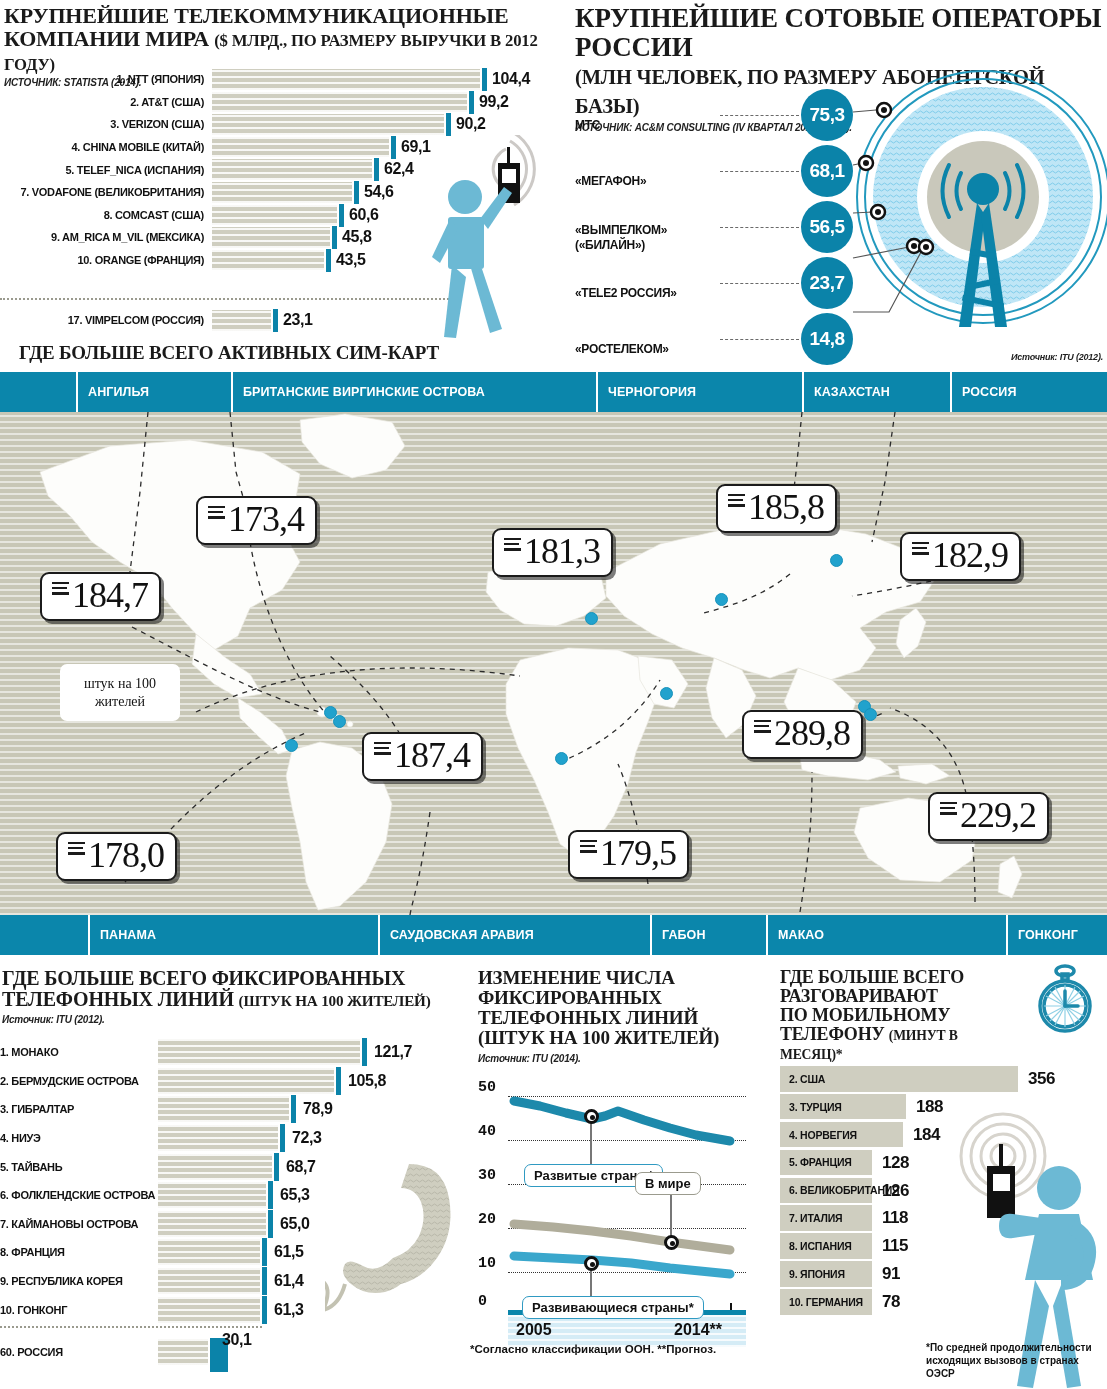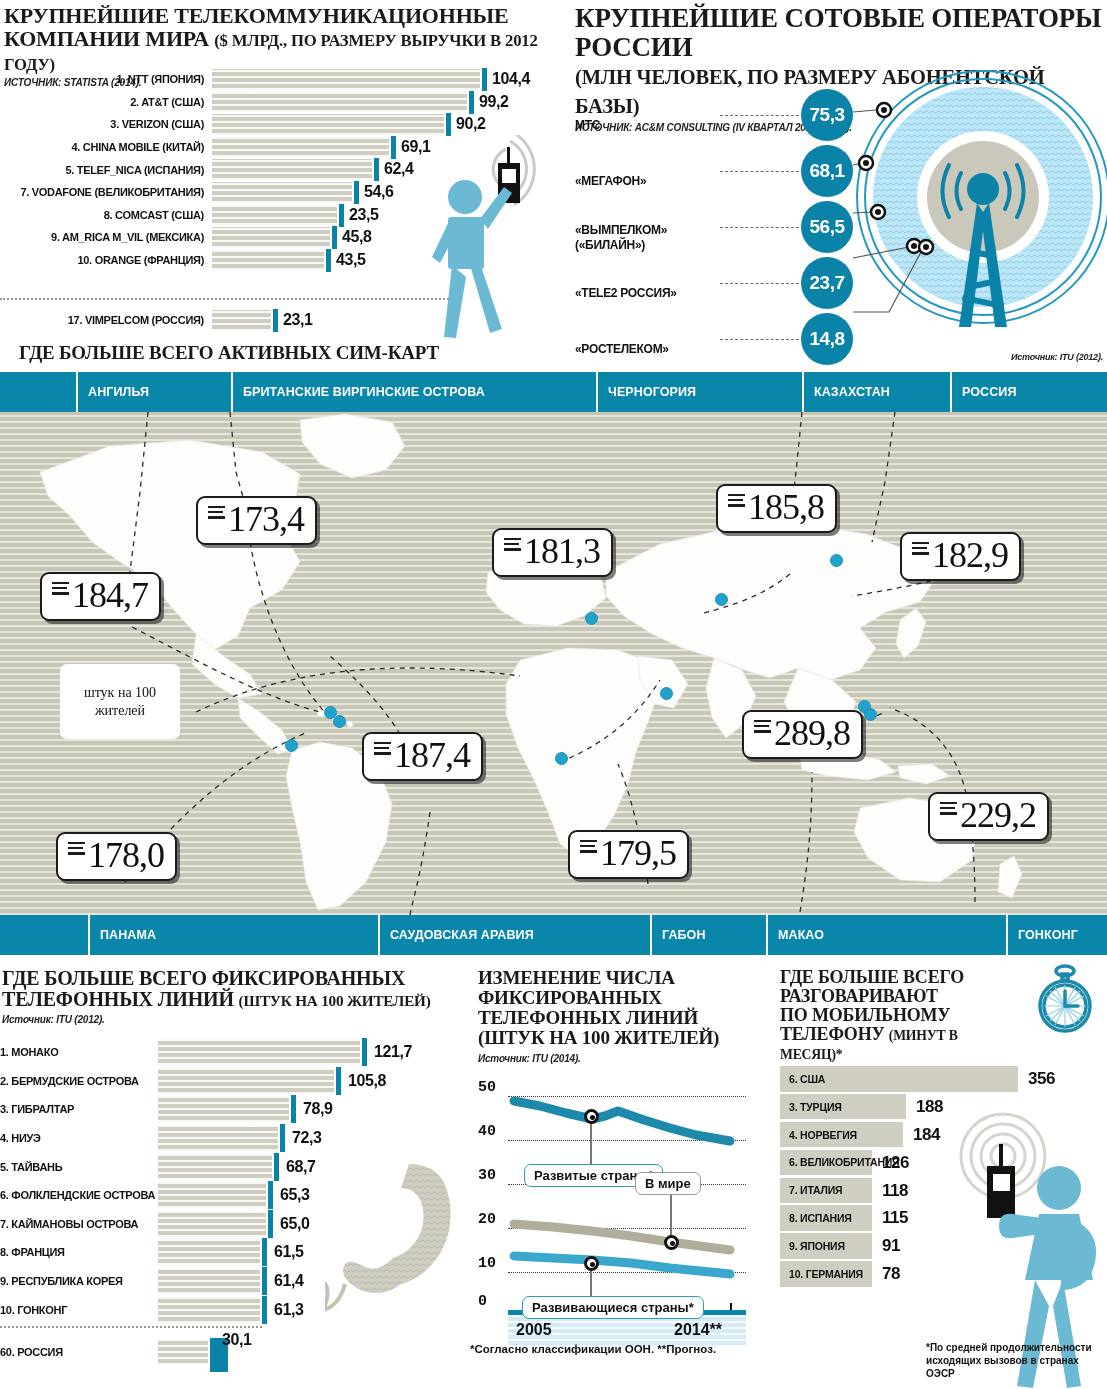--- a/index.html
+++ b/index.html
@@ -120,21 +120,21 @@
     display:block; height:2.2px; background:#1b1b1b; margin-bottom:3px;
   }
   .callout .glyph i:nth-child(1){ width:17px; }
   .callout .glyph i:nth-child(2){ width:15px; }
   .callout .glyph i:nth-child(3){ width:17px; }
   .callout .num {
     font-family:"Liberation Serif", serif; font-size:36px; color:#111;
     line-height:0.98; letter-spacing:-1px;
   }
   .legend-box {
-    position:absolute; background:#fff; border-radius:7px; padding:20px 14px;
+    position:absolute; background:#fff; border-radius:7px; padding:11px 14px;
     font-family:"Liberation Serif", serif; font-size:14px; color:#111;
     text-align:center; line-height:1.25; z-index:8;
   }
 
   
   #panel-fixed { position:absolute; left:0; top:960px; width:468px; height:429px; }
   #panel-fixed .sec-title { font-size:20px; padding:8px 2px 0 2px; }
   #panel-fixed .src { display:block; margin:4px 0 0 2px; }
   .fx-rows { position:absolute; left:0; top:78px; width:468px; }
   .fx-row { display:flex; align-items:center; height:28.6px; }
@@ -261,21 +261,21 @@
           <div class="co-bar wavy" style="width:140px"></div>
           <div class="co-tick" style="left:142px"></div>
           <div class="co-val" style="left:152px">54,6</div>
         </div>
       </div>
       <div class="co-row">
         <div class="co-label">8. COMCAST (США)</div>
         <div class="co-barwrap">
           <div class="co-bar wavy" style="width:125px"></div>
           <div class="co-tick" style="left:127px"></div>
-          <div class="co-val" style="left:137px">23,5</div>
+          <div class="co-val" style="left:137px">60,6</div>
         </div>
       </div>
       <div class="co-row">
         <div class="co-label">9. AM_RICA M_VIL (МЕКСИКА)</div>
         <div class="co-barwrap">
           <div class="co-bar wavy" style="width:118px"></div>
           <div class="co-tick" style="left:120px"></div>
           <div class="co-val" style="left:130px">45,8</div>
         </div>
       </div>
@@ -800,30 +800,34 @@
         <line x1="53" y1="32" x2="15" y2="52"></line>
     </g>
     <g stroke="#1d89ab" stroke-width="3.5" stroke-linecap="round">
       <line x1="34" y1="42" x2="34" y2="27"></line>
         <line x1="34" y1="42" x2="47" y2="42"></line>
     </g>
   </svg>
 
   <div class="tk-rows" id="tk-rows">
       <div class="tk-row">
-        <div class="tk-bar" style="width:238px">6. США</div>
+        <div class="tk-bar" style="width:238px">2. США</div>
         <div class="tk-val" style="left:248px">356</div>
       </div>
       <div class="tk-row">
         <div class="tk-bar" style="width:126px">3. ТУРЦИЯ</div>
         <div class="tk-val" style="left:136px">188</div>
       </div>
       <div class="tk-row">
         <div class="tk-bar" style="width:123px">4. НОРВЕГИЯ</div>
         <div class="tk-val" style="left:133px">184</div>
+      </div>
+      <div class="tk-row">
+        <div class="tk-bar" style="width:92px">5. ФРАНЦИЯ</div>
+        <div class="tk-val" style="left:102px">128</div>
       </div>
       <div class="tk-row">
         <div class="tk-bar" style="width:92px">6. ВЕЛИКОБРИТАНИЯ</div>
         <div class="tk-val" style="left:102px">126</div>
       </div>
       <div class="tk-row">
         <div class="tk-bar" style="width:92px">7. ИТАЛИЯ</div>
         <div class="tk-val" style="left:102px">118</div>
       </div>
       <div class="tk-row">

